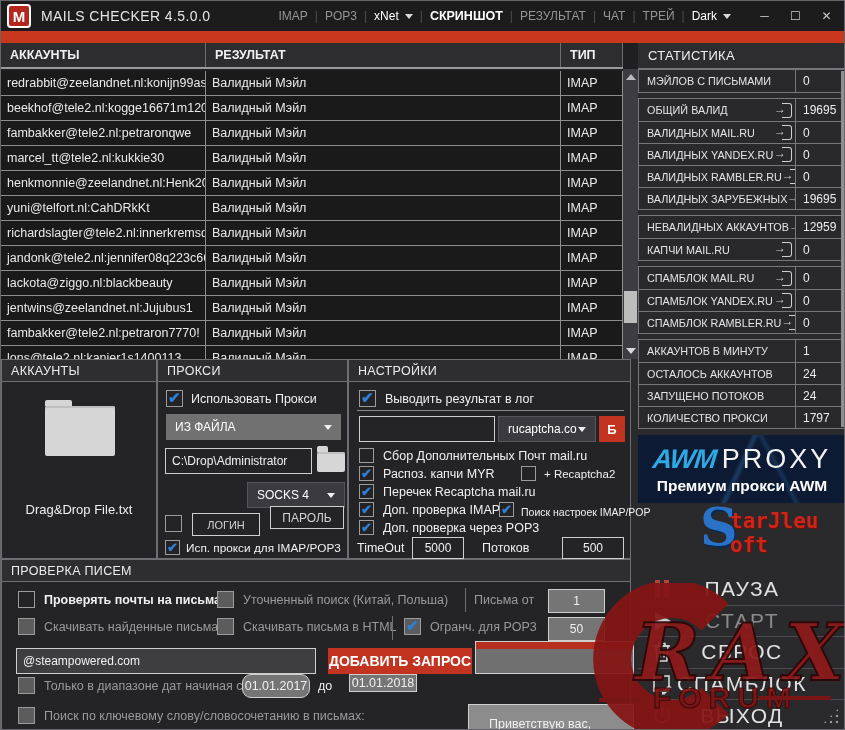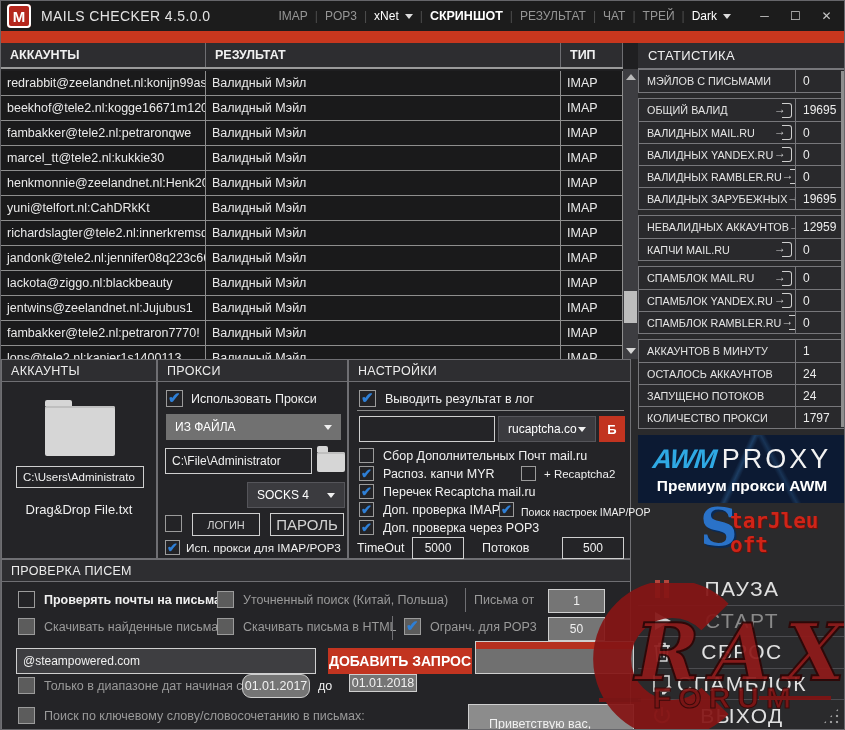--- a/index.html
+++ b/index.html
@@ -307,41 +307,40 @@
             <div class="sval">1797</div>
           </div>
         </div>
       </div>
   </div>
   <div class="statscroll"></div>
 
   <div class="panel" style="left:0;top:358px;width:156px;height:200px;">
     <div class="phead">АККАУНТЫ</div>
     <div class="folder big"></div>
-    <div class="field" style="left:14px;top:106px;width:128px;height:22px;font-size:11.5px;">C:\Users\Administrato</div>
     <div class="lb" style="left:0;top:142px;width:154px;text-align:center;font-size:13px;">Drag&amp;Drop File.txt</div>
   </div>
 
   <div class="panel" style="left:156px;top:358px;width:191px;height:200px;">
     <div class="phead">ПРОКСИ</div>
     <span class="cb checked" style="left:8px;top:30px;"></span>
     <span class="lb" style="left:33px;top:32px;">Использовать Прокси</span>
     <div class="select light" style="left:8px;top:54px;width:175px;height:26px;">
       <span>ИЗ ФАЙЛА</span>
         <span class="caret"></span>
     </div>
-    <div class="field" style="left:7px;top:88px;width:147px;height:26px;">C:\File\Administrator</div>
+    <div class="field" style="left:7px;top:88px;width:147px;height:26px;">C:\Drop\Administrator</div>
     <div class="folder btn" style="left:159px;top:92px;"></div>
     <div class="select dark" style="left:89px;top:122px;width:98px;height:26px;">
       <span>SOCKS 4</span>
         <span class="caret"></span>
     </div>
     <span class="cb" style="left:7px;top:155px;"></span>
     <div class="field center" style="left:34px;top:153px;width:68px;height:23px;color:#d2d2d2;font-size:11px;">ЛОГИН</div>
-    <div class="field center" style="left:112px;top:153px;width:74px;height:23px;color:#d2d2d2;font-size:15px;">ПАРОЛЬ</div>
+    <div class="field center" style="left:112px;top:146px;width:74px;height:23px;color:#d2d2d2;font-size:12px;">ПАРОЛЬ</div>
     <span class="cb sm checked" style="left:7px;top:180px;"></span>
     <span class="lb" style="left:28px;top:181px;font-size:11.8px;">Исп. прокси для IMAP/POP3</span>
   </div>
 
   <div class="panel" style="left:347px;top:358px;width:283px;height:200px;">
     <div class="phead">НАСТРОЙКИ</div>
     <span class="cb checked" style="left:10px;top:30px;"></span>
     <span class="lb" style="left:36px;top:32px;">Выводить результат в лог</span>
     <div class="hdiv" style="left:8px;top:50px;width:267px;"></div>
     <div class="field" style="left:10px;top:56px;width:136px;height:26px;"></div>

